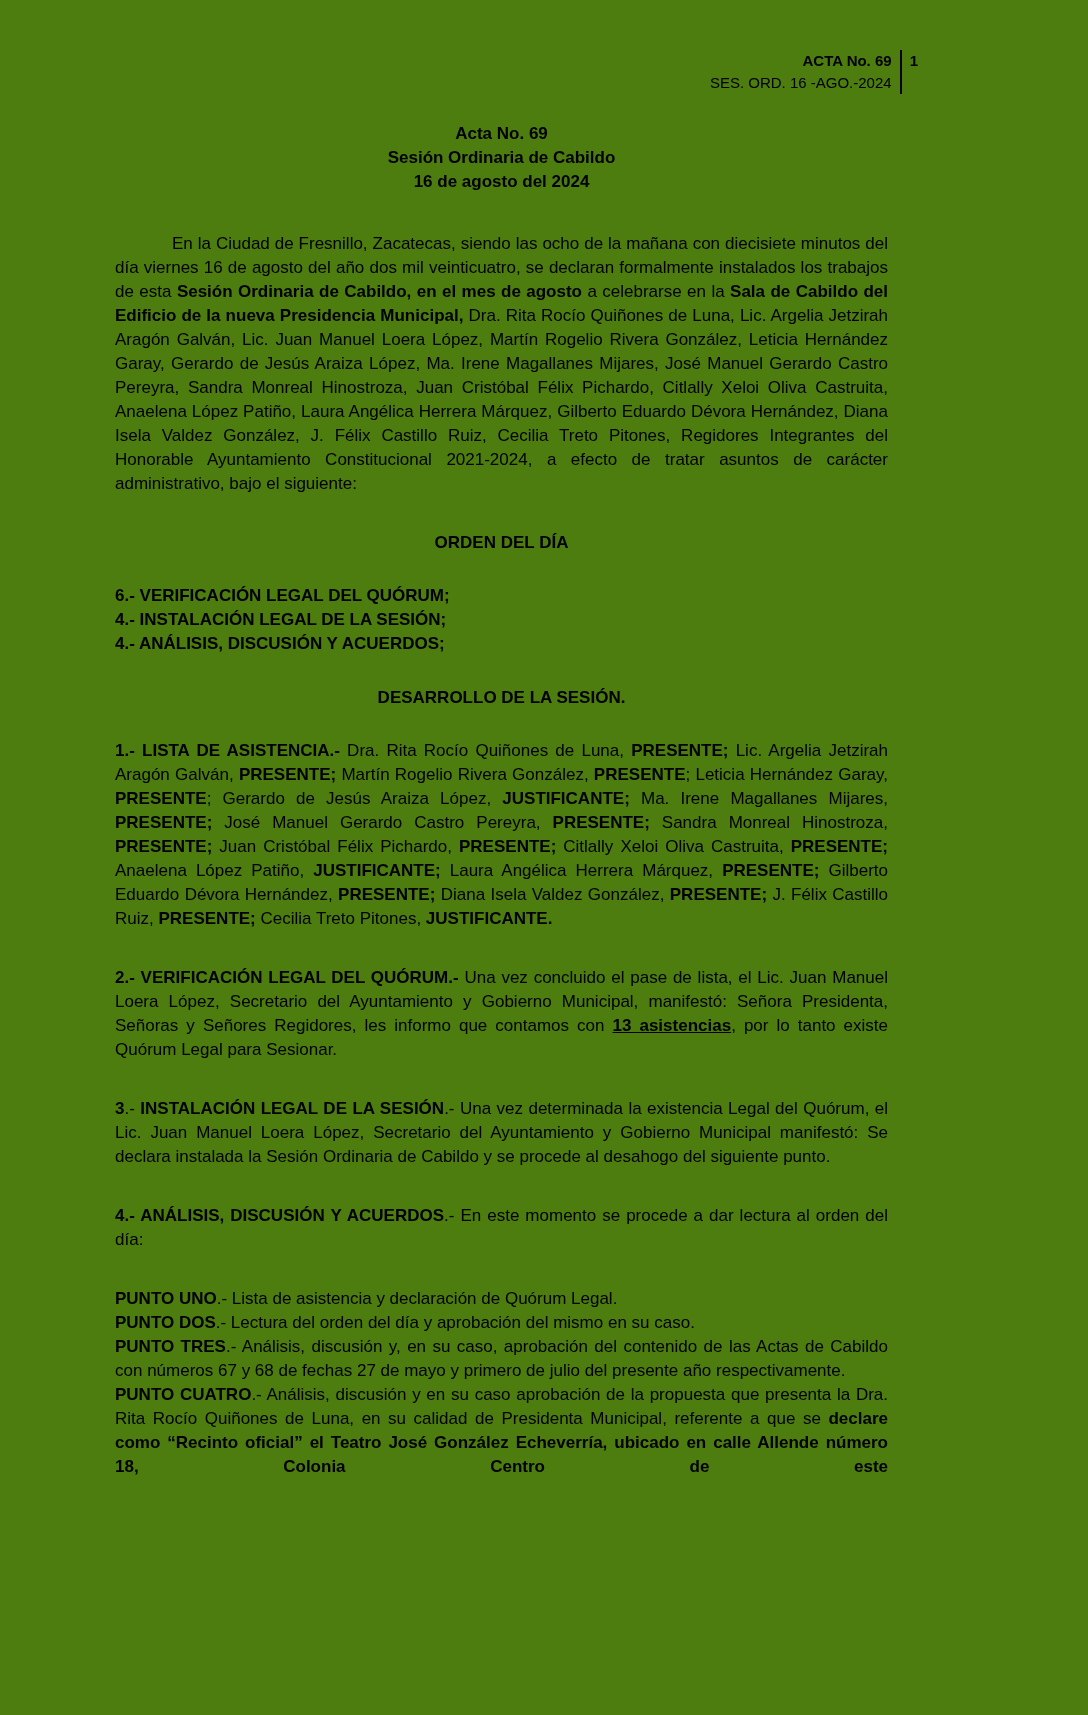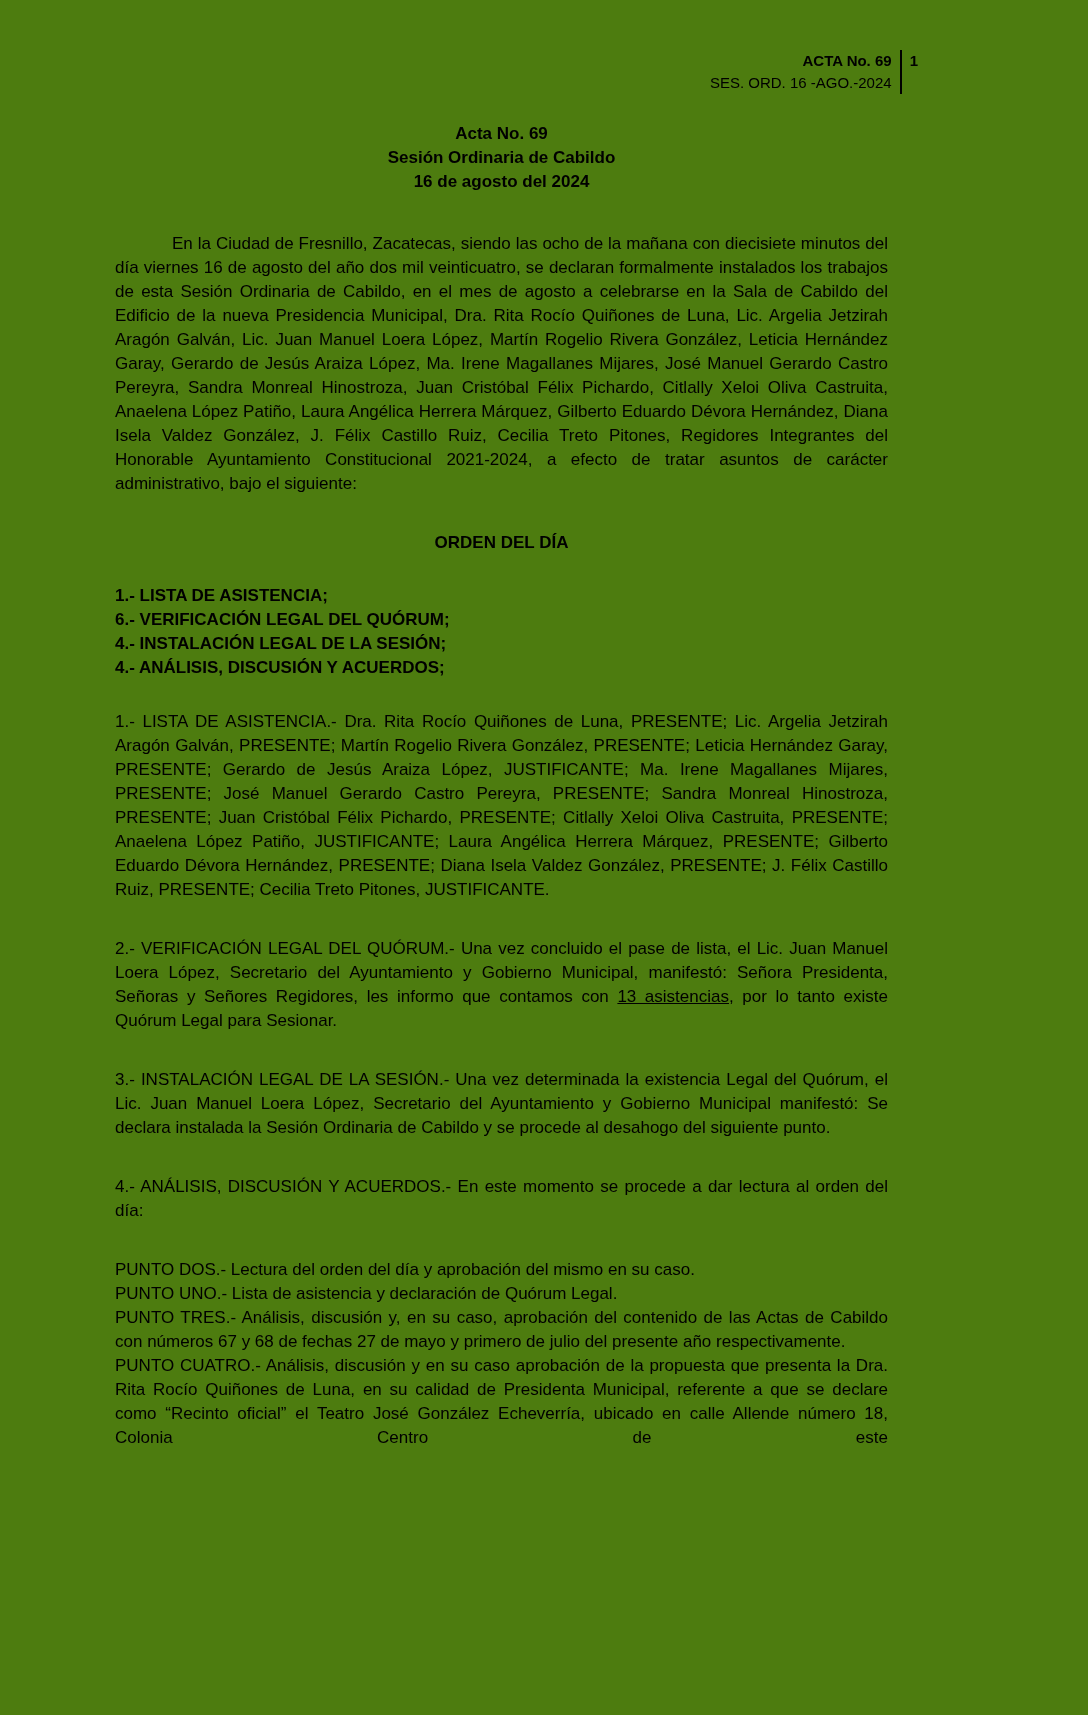--- a/index.html
+++ b/index.html
@@ -8,21 +8,21 @@
     width: 1088px;
     min-height: 1715px;
     margin: 0 auto;
     background: #4d7c0f;
     color: #000000;
     font-family: "Liberation Sans", "DejaVu Sans", sans-serif;
     font-size: 17px;
     line-height: 24px;
     padding: 50px 200px 60px 115px;
   }
-  .bold { font-weight: normal; }
+  .bold { font-weight: bold; }
   .underline { text-decoration: underline; }
 
   
   .page-header {
     display: flex;
     justify-content: flex-end;
     align-items: stretch;
     margin-right: -30px;
     font-size: 15px;
     line-height: 22px;
@@ -77,28 +77,28 @@
   <section class="title-block">
     <div>Acta No. 69</div>
     <div>Sesión Ordinaria de Cabildo</div>
     <div>16 de agosto del 2024</div>
   </section>
 
   <section class="doc-body" id="doc-body">
       <p class="block indent"><span>En la Ciudad de Fresnillo, Zacatecas, siendo las ocho de la mañana con diecisiete minutos del día viernes 16 de agosto del año dos mil veinticuatro, se declaran formalmente instalados los trabajos de esta </span><span class="bold">Sesión Ordinaria de Cabildo, en el mes de agosto</span><span> a celebrarse en la </span><span class="bold">Sala de Cabildo del Edificio de la nueva Presidencia Municipal,</span><span> Dra. Rita Rocío Quiñones de Luna, Lic. Argelia Jetzirah Aragón Galván, Lic. Juan Manuel Loera López, Martín Rogelio Rivera González, Leticia Hernández Garay, Gerardo de Jesús Araiza López, Ma. Irene Magallanes Mijares, José Manuel Gerardo Castro Pereyra, Sandra Monreal Hinostroza, Juan Cristóbal Félix Pichardo, Citlally Xeloi Oliva Castruita, Anaelena López Patiño, Laura Angélica Herrera Márquez, Gilberto Eduardo Dévora Hernández, Diana Isela Valdez González, J. Félix Castillo Ruiz, Cecilia Treto Pitones, Regidores Integrantes del Honorable Ayuntamiento Constitucional 2021-2024, a efecto de tratar asuntos de carácter administrativo, bajo el siguiente:</span></p>
       <div class="heading">ORDEN DEL DÍA</div>
       <div class="list">
-        <div>1.- LISTA DE ASISTENCIA;</div>
         <div>6.- VERIFICACIÓN LEGAL DEL QUÓRUM;</div>
         <div>4.- INSTALACIÓN LEGAL DE LA SESIÓN;</div>
         <div>4.- ANÁLISIS, DISCUSIÓN Y ACUERDOS;</div>
       </div>
+      <div class="heading">DESARROLLO DE LA SESIÓN.</div>
       <p class="block"><span class="bold">1.- LISTA DE ASISTENCIA.- </span><span>Dra. Rita Rocío Quiñones de Luna, </span><span class="bold">PRESENTE;</span><span> Lic. Argelia Jetzirah Aragón Galván, </span><span class="bold">PRESENTE;</span><span> Martín Rogelio Rivera González, </span><span class="bold">PRESENTE</span><span>; Leticia Hernández Garay, </span><span class="bold">PRESENTE</span><span>; Gerardo de Jesús Araiza López, </span><span class="bold">JUSTIFICANTE;</span><span> Ma. Irene Magallanes Mijares, </span><span class="bold">PRESENTE;</span><span> José Manuel Gerardo Castro Pereyra, </span><span class="bold">PRESENTE;</span><span> Sandra Monreal Hinostroza, </span><span class="bold">PRESENTE;</span><span> Juan Cristóbal Félix Pichardo, </span><span class="bold">PRESENTE;</span><span> Citlally Xeloi Oliva Castruita, </span><span class="bold">PRESENTE;</span><span> Anaelena López Patiño, </span><span class="bold">JUSTIFICANTE;</span><span> Laura Angélica Herrera Márquez, </span><span class="bold">PRESENTE;</span><span> Gilberto Eduardo Dévora Hernández, </span><span class="bold">PRESENTE;</span><span> Diana Isela Valdez González, </span><span class="bold">PRESENTE;</span><span> J. Félix Castillo Ruiz, </span><span class="bold">PRESENTE;</span><span> Cecilia Treto Pitones, </span><span class="bold">JUSTIFICANTE.</span></p>
       <p class="block"><span class="bold">2.- VERIFICACIÓN LEGAL DEL QUÓRUM.- </span><span>Una vez concluido el pase de lista, el Lic. Juan Manuel Loera López, Secretario del Ayuntamiento y Gobierno Municipal, manifestó: Señora Presidenta, Señoras y Señores Regidores, les informo que contamos con </span><span class="bold underline">13 asistencias</span><span>, por lo tanto existe Quórum Legal para Sesionar.</span></p>
       <p class="block"><span class="bold">3</span><span>.- </span><span class="bold">INSTALACIÓN LEGAL DE LA SESIÓN</span><span>.- Una vez determinada la existencia Legal del Quórum, el Lic. Juan Manuel Loera López, Secretario del Ayuntamiento y Gobierno Municipal manifestó: Se declara instalada la Sesión Ordinaria de Cabildo y se procede al desahogo del siguiente punto.</span></p>
       <p class="block"><span class="bold">4.- ANÁLISIS, DISCUSIÓN Y ACUERDOS</span><span>.- En este momento se procede a dar lectura al orden del día:</span></p>
+      <p class="block tight"><span class="bold">PUNTO UNO</span><span>.- Lista de asistencia y declaración de Quórum Legal.</span></p>
       <p class="block tight"><span class="bold">PUNTO DOS</span><span>.- Lectura del orden del día y aprobación del mismo en su caso.</span></p>
-      <p class="block tight"><span class="bold">PUNTO UNO</span><span>.- Lista de asistencia y declaración de Quórum Legal.</span></p>
       <p class="block tight"><span class="bold">PUNTO TRES</span><span>.- Análisis, discusión y, en su caso, aprobación del contenido de las Actas de Cabildo con números 67 y 68 de fechas 27 de mayo y primero de julio del presente año respectivamente.</span></p>
       <p class="block tight last-justify"><span class="bold">PUNTO CUATRO</span><span>.- Análisis, discusión y en su caso aprobación de la propuesta que presenta la Dra. Rita Rocío Quiñones de Luna, en su calidad de Presidenta Municipal, referente a que se </span><span class="bold">declare como “Recinto oficial” el Teatro José González Echeverría, ubicado en calle Allende número 18, Colonia Centro de este</span></p>
     </section>
 
 </div>
 
 </body></html>

